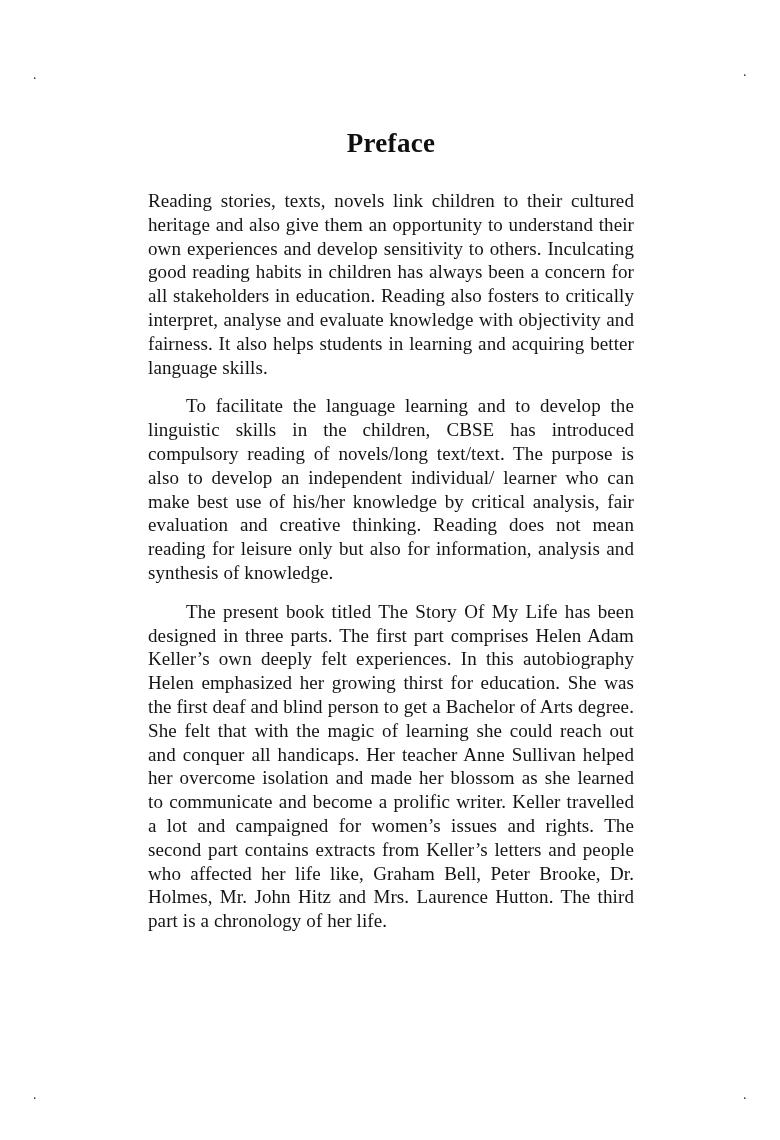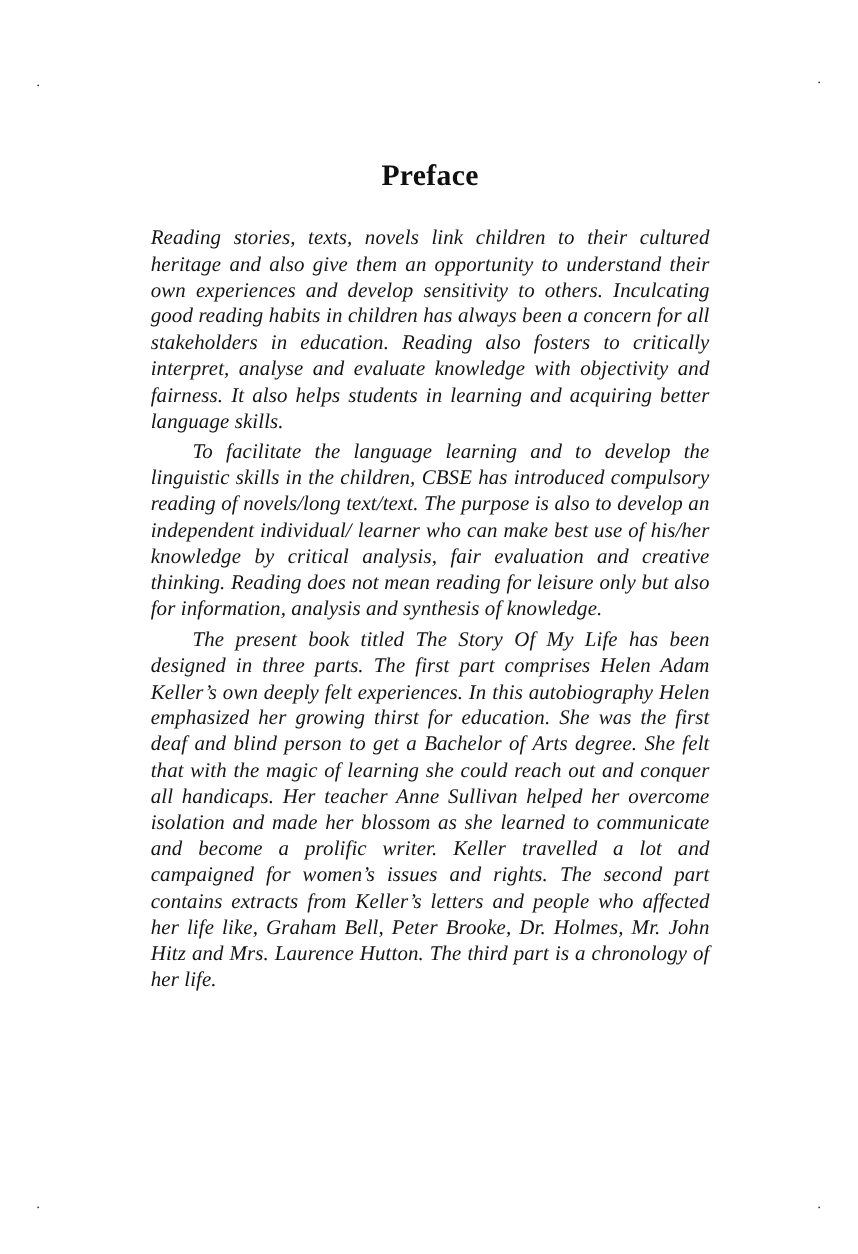--- a/index.html
+++ b/index.html
@@ -26,34 +26,33 @@
   .corner-mark.tr { left: 743px; top: 65px; }
   .corner-mark.bl { left: 33px;  top: 1088px; }
   .corner-mark.br { left: 743px; top: 1088px; }
   .content {
     position: absolute;
     left: 133px;
     top: 128px;
     width: 516px;
   }
   .page-title {
-    margin: 16px 0 30px 0;
+    margin: 0 0 30px 0;
     text-align: center;
     font-size: 27px;
     font-weight: bold;
     letter-spacing: 0.3px;
     color: #101010;
   }
   .body-text p {
-    margin: 4px;
+    margin: 15px;
     font-size: 19px;
     line-height: 23.8px;
     text-align: justify;
     letter-spacing: 0.1px;
-    font-style: italic;
   }
   .body-text p.indent {
     text-indent: 38px;
   }
 </style>
 </head>
 <body>
 
 <div class="page">
 

